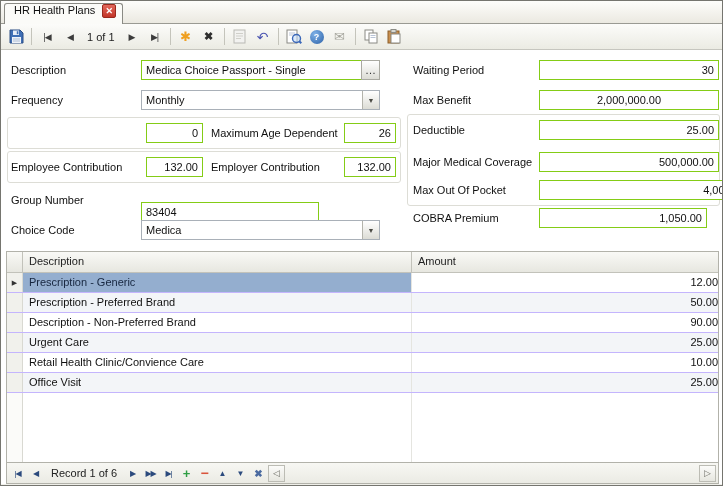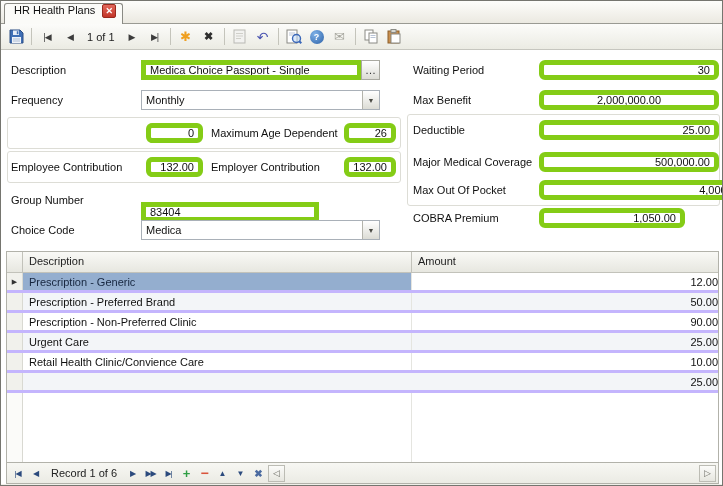--- a/index.html
+++ b/index.html
@@ -29,42 +29,42 @@
   .glyph { color:#3c3c3c; font-size:9px; letter-spacing:-1px; }
   .glyph-new { color:#ef9f1f; font-size:13px; }
   .glyph-del { color:#2f2f2f; font-size:11px; font-weight:bold; }
   .glyph-undo { color:#4a54b0; font-size:14px; }
   .glyph-mail { color:#a6a69e; font-size:13px; }
   .circle-icon { width:14px; height:14px; border-radius:50%;
     background:radial-gradient(circle at 35% 30%, #7fb2e8, #2d62a8);
     color:#fff; font-size:9px; font-weight:bold; display:flex; align-items:center; justify-content:center; }
   
   .flabel { position:absolute; white-space:nowrap; color:#101010; }
-  .fin { position:absolute; height:20px; border:5px solid #84cc16; background:#fff;
+  .fin { position:absolute; height:20px; border:1px solid #84cc16; background:#fff;
     font:11px "Liberation Sans", sans-serif; padding:0 4px; color:#101010; }
-  .fin.num { text-align:right;border-radius:6px; }
+  .fin.num { text-align:right; }
   .combo { position:absolute; height:20px; border:1px solid #a9b0b8; background:#fff;
     display:flex; align-items:stretch; }
   .combo-text { flex:1; padding:3px 4px; overflow:hidden; white-space:nowrap; }
   .dbtn { width:17px; border-left:1px solid #b3b3ab; background:linear-gradient(#ffffff,#dcdcd5);
     display:flex; align-items:center; justify-content:center; font-size:7px; color:#4a4a44; cursor:pointer; }
   .ebtn { position:absolute; width:19px; height:20px; border:1px solid #a9a9a1;
     background:linear-gradient(#ffffff,#dcdcd5); display:flex; align-items:center; justify-content:center;
     font-size:11px; color:#333; cursor:pointer; }
   .groupbox { position:absolute; border:1px solid #ddddd6; border-radius:3px; }
   
   .grid { position:absolute; left:5px; top:250px; width:713px; height:212px;
     border:1px solid #b2b2aa; background:#fff; display:flex; flex-direction:column; }
   .grid-header { display:flex; height:21px; background:linear-gradient(#f9f9f6,#e7e7e0);
     border-bottom:1px solid #c2c2ba; color:#222; flex:0 0 21px; }
   .gh-ind { width:16px; border-right:1px solid #c2c2ba; }
   .gh-cell { padding:3px 6px; }
   .gh-desc { width:389px; border-right:1px solid #c2c2ba; }
   .gh-amt { flex:1; }
-  .grid-row { display:flex; height:20px; flex:0 0 20px; border-bottom:3px solid #c4b5fd; background:#fff; cursor:default; }
+  .grid-row { display:flex; height:20px; flex:0 0 20px; border-bottom:1px solid #c4b5fd; background:#fff; cursor:default; }
   .grid-row.alt { background:#f3f5f8; }
   .gr-ind { width:16px; border-right:1px solid #d9d9d2; background:#f1f1ec;
     display:flex; align-items:center; justify-content:center; font-size:7px; color:#333; }
   .gr-desc { width:389px; padding:0 6px; line-height:19px; border-right:1px solid #e5e5e0;
     overflow:hidden; white-space:nowrap; }
   .gr-amt { flex:1; padding:0 0; line-height:19px; text-align:right; }
   .grid-row.selected .gr-desc { background:#94aecf; color:#16263f; }
   .grid-filler { flex:1; display:flex; }
   .f-ind { width:16px; border-right:1px solid #d9d9d2; background:#fbfbf9; }
   .f-desc { width:389px; border-right:1px solid #e5e5e0; }
@@ -223,21 +223,21 @@
   <span class="flabel" style="left:412px;top:123px">Deductible</span>
   <input class="fin num" style="left: 538px; top: 119px; width: 180px;" value="25.00">
 
   <span class="flabel" style="left:412px;top:155px">Major Medical Coverage</span>
   <input class="fin num" style="left: 538px; top: 151px; width: 180px;" value="500,000.00">
 
   <span class="flabel" style="left:412px;top:183px">Max Out Of Pocket</span>
   <input class="fin num" style="left: 538px; top: 179px; width: 212px;" value="4,000.00">
 
   <span class="flabel" style="left:412px;top:211px">COBRA Premium</span>
-  <input class="fin num" style="left: 538px; top: 207px; width: 146px;" value="1,050.00">
+  <input class="fin num" style="left: 538px; top: 207px; width: 168px;" value="1,050.00">
 
   <div class="grid">
     <div class="grid-header">
       <div class="gh-ind"></div>
       <div class="gh-cell gh-desc">Description</div>
       <div class="gh-cell gh-amt">Amount</div>
     </div>
 
     <div class="grid-row selected">
       <div class="gr-ind">
@@ -246,35 +246,36 @@
       <div class="gr-desc">Prescription - Generic</div>
       <div class="gr-amt">12.00</div>
     </div>
     <div class="grid-row alt">
       <div class="gr-ind"></div>
       <div class="gr-desc">Prescription - Preferred Brand</div>
       <div class="gr-amt">50.00</div>
     </div>
     <div class="grid-row">
       <div class="gr-ind"></div>
-      <div class="gr-desc">Prescription - Non-Preferred Clinic</div>
+      <div class="gr-desc">Description - Non-Preferred Brand</div>
       <div class="gr-amt">90.00</div>
     </div>
     <div class="grid-row alt">
       <div class="gr-ind"></div>
       <div class="gr-desc">Urgent Care</div>
       <div class="gr-amt">25.00</div>
     </div>
     <div class="grid-row">
       <div class="gr-ind"></div>
       <div class="gr-desc">Retail Health Clinic/Convience Care</div>
       <div class="gr-amt">10.00</div>
     </div>
     <div class="grid-row alt">
       <div class="gr-ind"></div>
+      <div class="gr-desc">Office Visit</div>
       <div class="gr-amt">25.00</div>
     </div>
 
     <div class="grid-filler">
       <div class="f-ind"></div>
       <div class="f-desc"></div>
       <div class="f-amt"></div>
     </div>
   </div>
 

